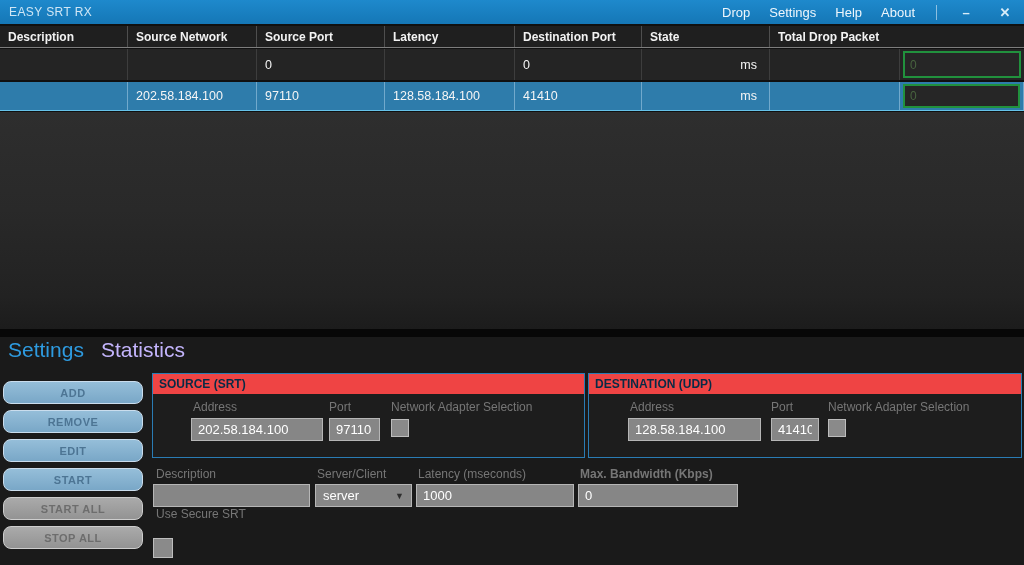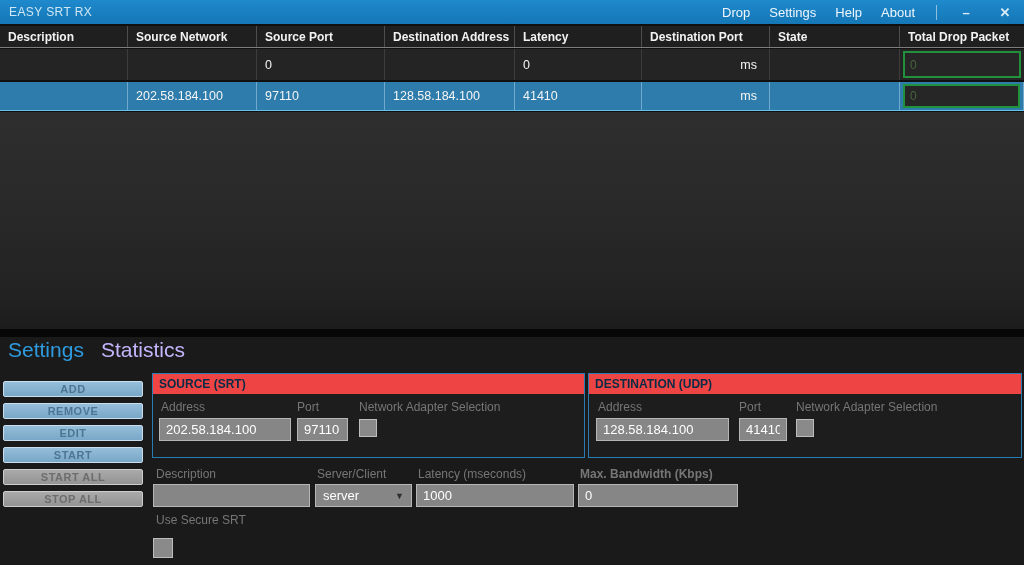--- a/index.html
+++ b/index.html
@@ -39,31 +39,31 @@
     background:linear-gradient(180deg,#2e2e2e 0%,#292929 45%,#222222 85%,#1c1c1c 100%); }
   .h-divider { position:absolute; top:329px; left:0; width:1024px; height:8px; background:#070707; }
 
   
   .bottom { position:absolute; top:337px; left:0; width:1024px; height:228px; background:#1a1a1a; }
   .tabbar { position:absolute; top:1px; left:8px; display:flex; gap:17px; }
   .tab { font-size:21px; color:#c4b5fd; cursor:default; }
   .tab.active { color:#2e9be0; }
 
   .btn-stack { position:absolute; top:44px; left:3px; width:140px; display:flex; flex-direction:column; gap:6px; }
-  .act { height:16px; border-radius:2px; font-size:11px; font-weight:bold;
+  .act { height:23px; border-radius:8px; font-size:11px; font-weight:bold;
          font-family:"Liberation Sans", sans-serif; letter-spacing:.5px; }
   .act.blue { background:linear-gradient(#95bed9,#79a7c7); border:1px solid #cadded; color:#4d7594; }
   .act.gray { background:linear-gradient(#aaaaaa,#939393); border:1px solid #cdcdcd; color:#6d6d6d; }
 
   .panel { position:absolute; top:36px; height:85px; border:1px solid #2a7cb4; background:#1d1d1d; }
   .panel-src { left:152px; width:433px; }
   .panel-dst { left:588px; width:434px; }
   .panel-header { height:20px; background:#ef4444; color:#082b46; font-weight:bold;
                   font-size:12px; display:flex; align-items:center; padding-left:6px; }
-  .panel-body { position:relative; height:62px; }
+  .panel-body { position:relative; height:62px;margin-left:32px; }
 
   .flabel { position:absolute; color:#767676; font-size:12px; white-space:nowrap; }
   .fld { position:absolute; height:23px; background:#868686; border:1px solid #b6b6b6;
          color:#fff; font-size:13px; padding:0 6px; font-family:"Liberation Sans", sans-serif; }
   input.fld { outline:none; }
   .chk { position:absolute; width:18px; height:18px; background:#8a8a8a; border:1px solid #bdbdbd; }
 
   .dropdown { display:flex; align-items:center; justify-content:space-between; padding:0 7px; }
   .dd-arrow { color:#2e2e2e; font-size:9px; }
 
@@ -85,21 +85,20 @@
       <span class="win-btn">–</span>
       <span class="win-btn">✕</span>
     </div>
   </div>
 
   <div class="table">
     <div class="grid-row thead">
       <div class="th">Description</div>
       <div class="th">Source Network</div>
       <div class="th">Source Port</div>
-      <div class="th">Destination Address</div>
       <div class="th">Latency</div>
       <div class="th">Destination Port</div>
       <div class="th">State</div>
       <div class="th">Total Drop Packet</div>
     </div>
 
     <div class="grid-row trow">
       <div class="td"></div>
       <div class="td"></div>
       <div class="td">0</div>
@@ -177,17 +176,17 @@
       <span>server</span>
       <span class="dd-arrow">▼</span>
     </div>
 
     <span class="flabel" style="left:418px; top:130px;">Latency (mseconds)</span>
     <input class="fld" style="position: absolute; left: 416px; top: 147px; width: 158px;" value="1000">
 
     <span class="flabel" style="left:580px; top:130px;font-weight:bold;">Max. Bandwidth (Kbps)</span>
     <input class="fld" style="position: absolute; left: 578px; top: 147px; width: 160px;" value="0">
 
-    <span class="flabel" style="left:156px; top:176px;">Use Secure SRT</span>
+    <span class="flabel" style="left:156px; top:170px;">Use Secure SRT</span>
     <div class="chk secure-chk" style="left:153px; top:201px;"></div>
 
   </div>
 </div>
 
 </body></html>

